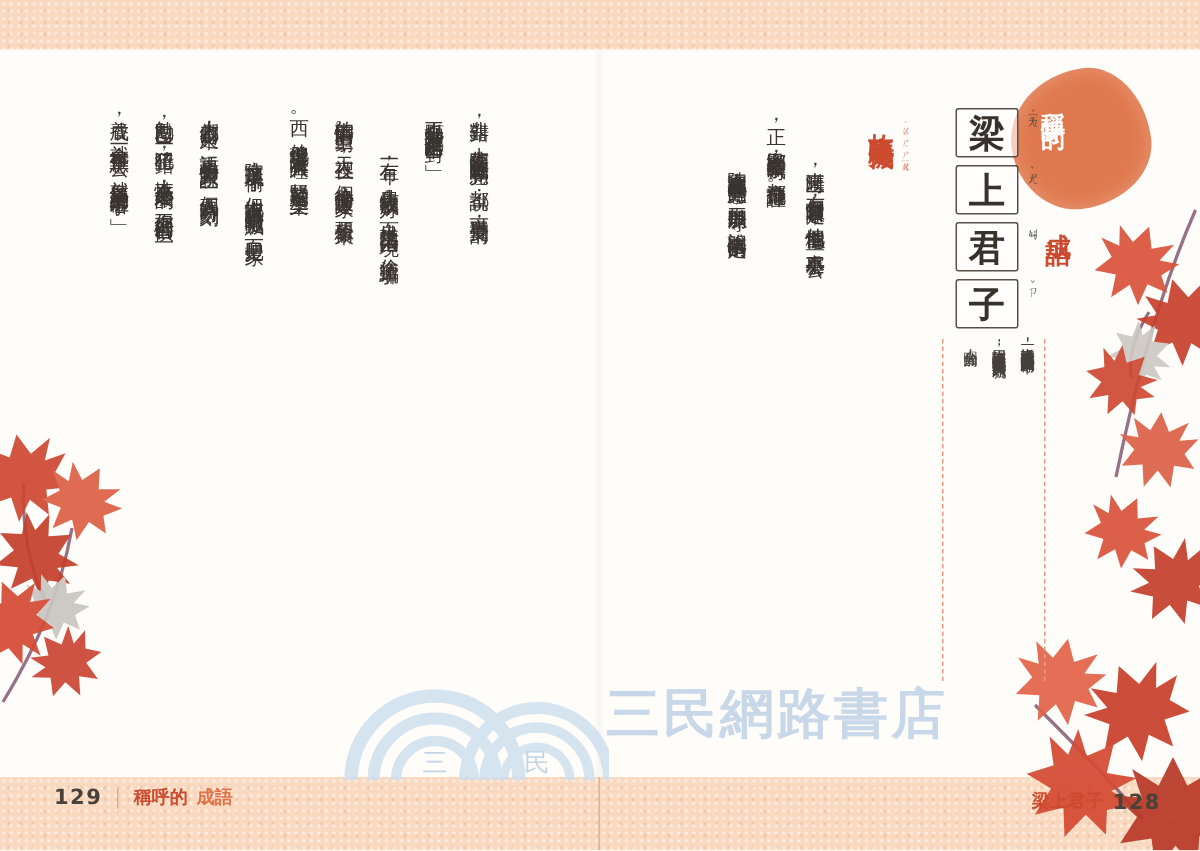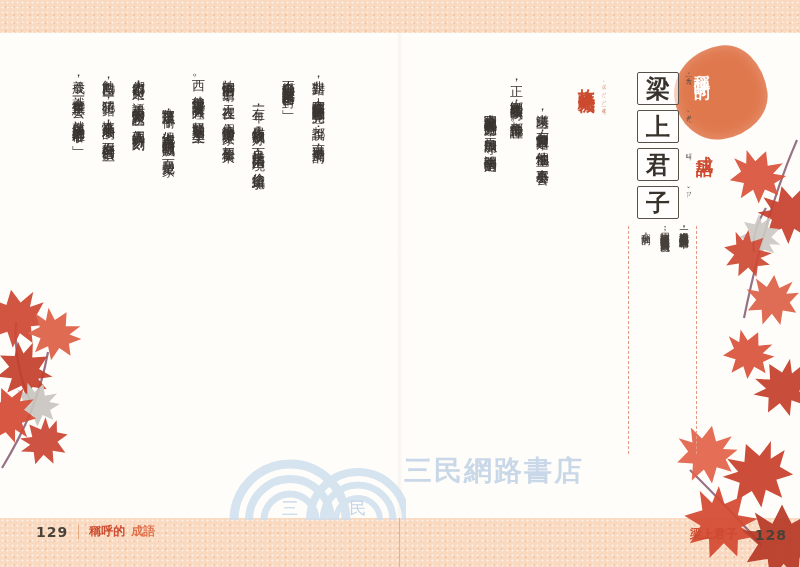--- a/index.html
+++ b/index.html
@@ -22,21 +22,21 @@
   .band-bottom{top:518px;height:49px;}
   .gutter-line{position:absolute;left:399px;top:518px;width:1px;height:49px;
     background:rgba(205,140,100,.5);z-index:1;}
   .center-crease{position:absolute;left:396px;top:33px;width:7px;height:485px;
     background:linear-gradient(90deg,transparent,rgba(120,90,70,.05),transparent);z-index:1;}
 
   
   .watermark{position:absolute;z-index:1;}
   .wm-logo{left:228px;top:446px;}
   .wm-name{left:404px;top:452px;font-family:Liberation Serif, serif;
-    font-weight:700;font-size:28px;letter-spacing:2px;color:var(--watermark_blue,#c9d8e8);}
+    font-weight:700;font-size:36px;letter-spacing:2px;color:var(--watermark_blue,#c9d8e8);}
   .wm-url{left:402px;top:486px;font-family:"DejaVu Sans","Liberation Sans",sans-serif;
     font-weight:700;font-size:21px;letter-spacing:.5px;color:var(--watermark_url_blue,#b0cdec);}
 
   
   .deco{position:absolute;left:0;top:0;z-index:2;pointer-events:none;}
 
   
   .blob{
     position:absolute;left:674px;top:46px;width:93px;height:93px;z-index:3;
     background:var(--blob_orange,#e0784d);
@@ -94,26 +94,26 @@
   .vcols{position:absolute;writing-mode:vertical-rl;text-orientation:upright;z-index:3;}
   .story-right{left:462px;top:76px;width:88px;height:380px;}
   .story-left{left:54px;top:70px;width:272px;height:402px;}
   .story-col{font-size:13px;line-height:15px;color:#3a3530;margin-left:11px;letter-spacing:.8px;}
   .story-left .story-col{margin-left:15px;letter-spacing:1.2px;}
   .story-col.indent{padding-top:28px;}
   
   .footer{position:absolute;z-index:4;display:flex;align-items:center;
     font-family:"DejaVu Sans","Liberation Sans",sans-serif;text-align:right;}
   .footer-left{left:36px;top:523px;}
-  .footer-right{right:13px;top:526px;}
+  .footer-right{right:26px;top:526px;}
   .page-num{font-size:14px;font-weight:700;color:var(--footer_number,#4a4238);letter-spacing:1px;}
   .footer-divider{width:1px;height:14px;background:#e3a97f;margin:0 10px;}
   .footer-label{font-size:12px;font-weight:700;color:var(--accent_red,#cc4a2e);}
   .footer-label.secondary{color:#e0714a;margin-left:6px;}
-  .footer-right .page-num{margin-left:17px;}
+  .footer-right .page-num{margin-left:6px;}
 </style>
 </head>
 <body>
 
 <div class="page">
 
   <div class="band band-top"></div>
   <div class="band band-bottom"></div>
   <div class="gutter-line"></div>
   <div class="center-crease"></div>

